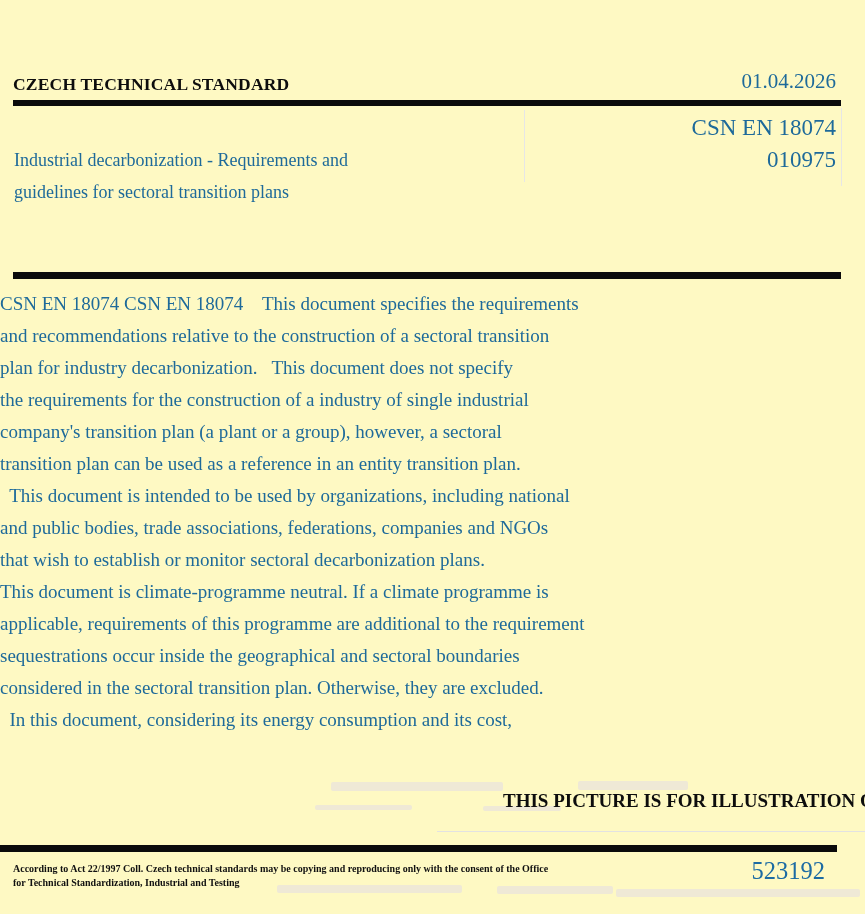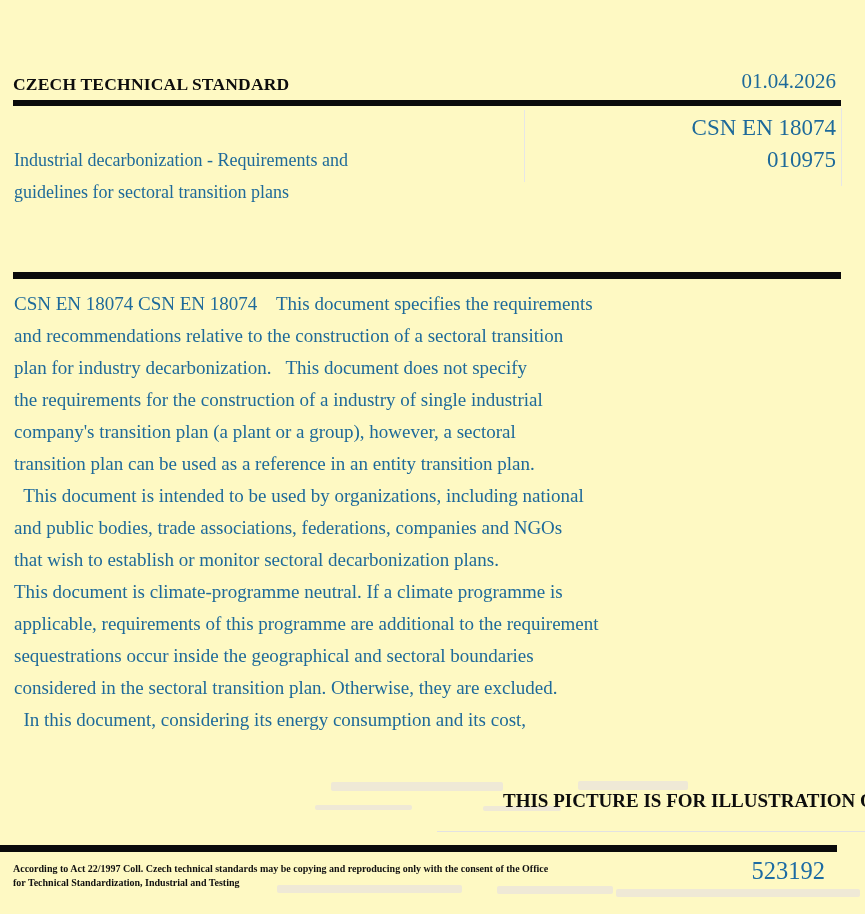--- a/index.html
+++ b/index.html
@@ -37,21 +37,21 @@
     right:29px;top:112px;
     font-size:23px;line-height:32px;color:#1e6a9a;
     text-align:right;white-space:pre;
   }
   .vhair{width:1px;background:#e6e6e6;}
   .vhair-mid{left:524px;top:110px;height:72px;}
   .vhair-right{left:841px;top:108px;height:78px;}
 
   
   .abstract{
-    left:14px;top:288px;
+    left:0;top:288px;
     color:#1e6a9a;font-size:19px;line-height:32px;
   }
   .abs-line{white-space:pre;}
 
   
   .wm{background:#efe9d6;border-radius:2px;}
   .wm-a1{left:331px;top:782px;width:172px;height:9px;}
   .wm-a2{left:578px;top:781px;width:110px;height:9px;}
   .wm-b1{left:315px;top:805px;width:97px;height:5px;}
   .wm-b2{left:483px;top:806px;width:78px;height:5px;}

